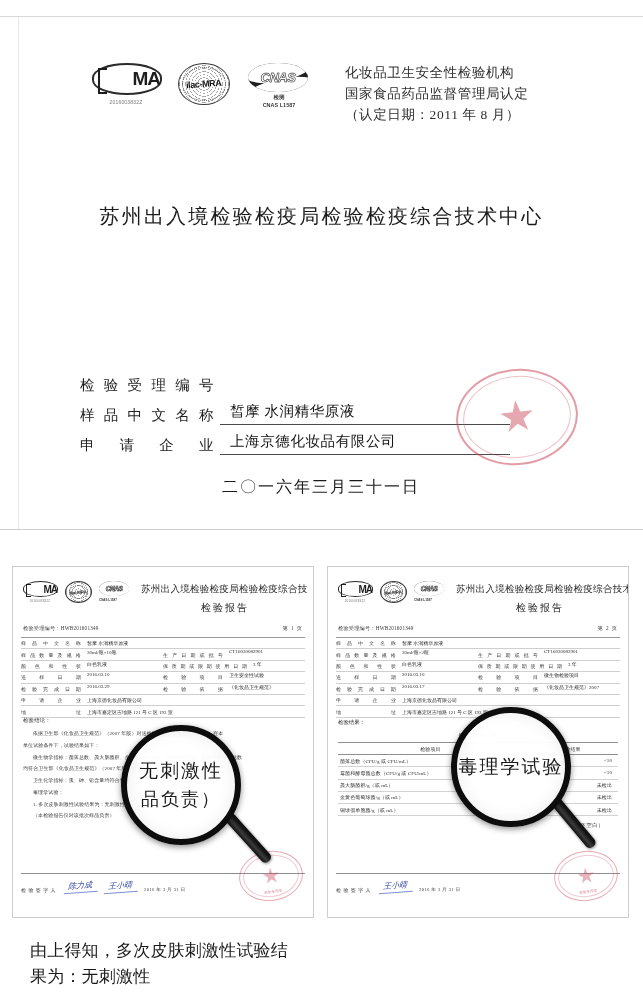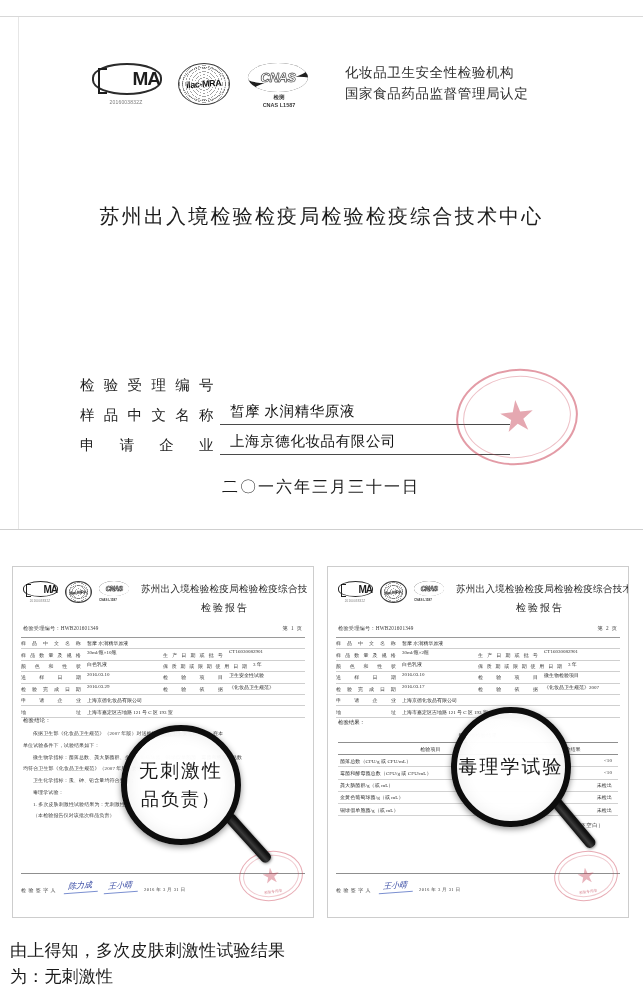--- a/index.html
+++ b/index.html
@@ -245,21 +245,21 @@
   .mag-text .l2{display:block;font-size:18px;}
   .mag-handle{
     position:absolute;width:11px;height:62px;border-radius:5px;
     background:linear-gradient(90deg,#101010,#3a3a3a 38%,#111 78%);
     box-shadow:0 1px 3px rgba(0,0,0,.5);
   }
 
   
   .captions{position:absolute;left:0;top:938px;width:643px;display:flex;}
   .caption{
-    width:321px;box-sizing:border-box;padding:0 16px 0 10px;
+    width:321px;box-sizing:border-box;padding:0 16px 0 30px;
     font-family:"Liberation Sans","DejaVu Sans",sans-serif;
     font-size:17px;line-height:1.5;color:#1a1a1a;letter-spacing:.2px;
   }
 </style>
 </head>
 <body>
 
 <div class="main-cert">
   <div class="cert-left-rule"></div>
 
@@ -284,20 +284,21 @@
       <div class="cnas-sub">
         <div>检测</div>
         <div>CNAS L1587</div>
       </div>
     </div>
   </div>
 
   <div class="accred-block">
     <div>化妆品卫生安全性检验机构</div>
     <div>国家食品药品监督管理局认定</div>
+    <div>（认定日期：2011 年 8 月）</div>
   </div>
 
   <div class="org-title">苏州出入境检验检疫局检验检疫综合技术中心</div>
 
   <div class="fields">
     <div class="field-row">
       <div class="field-label">
         <span>检</span>
         <span>验</span>
         <span>受</span>

